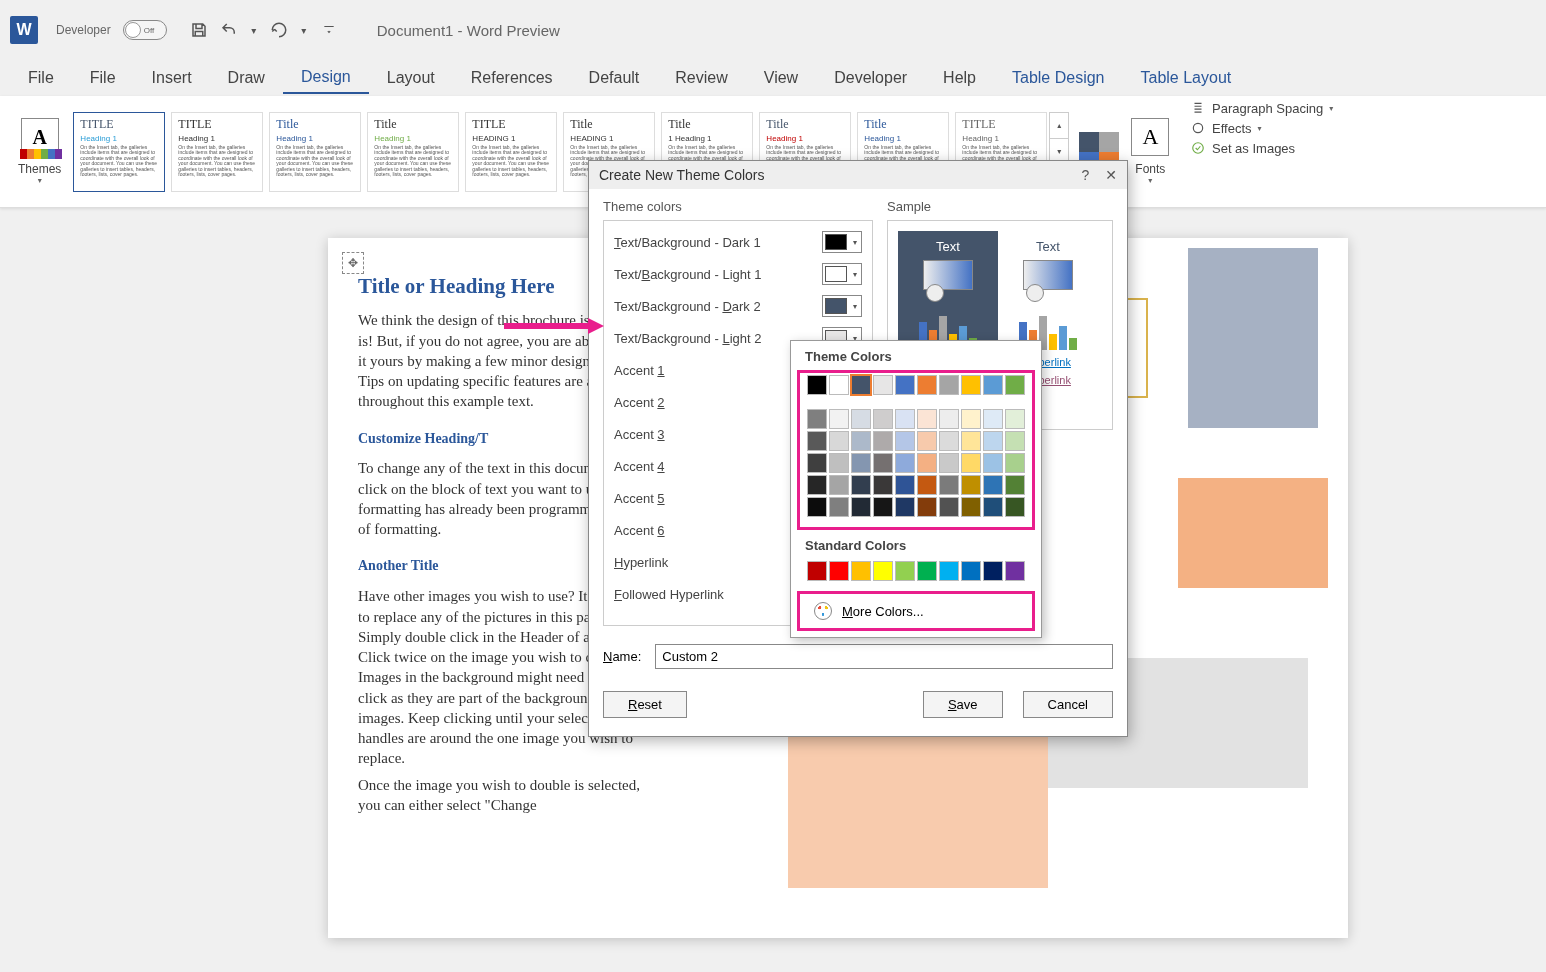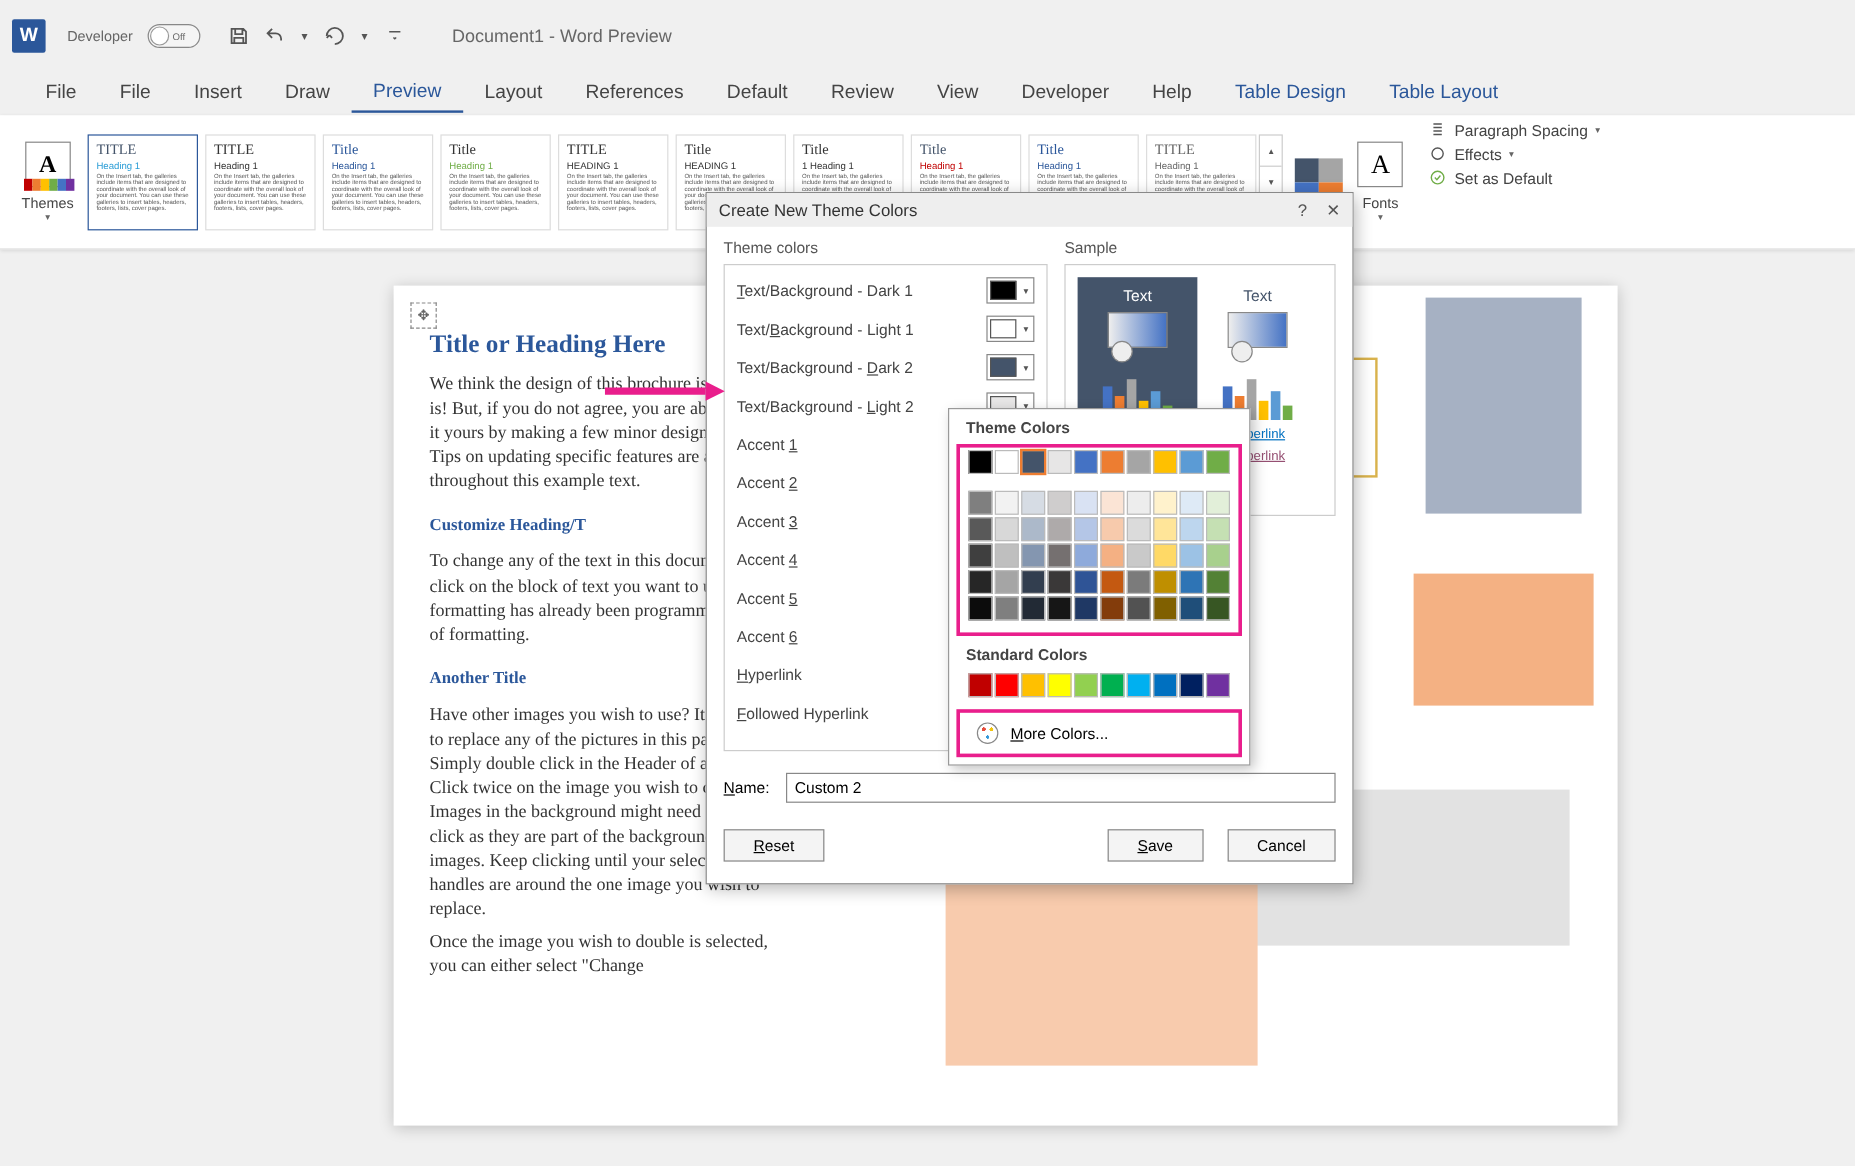--- a/index.html
+++ b/index.html
@@ -55,21 +55,21 @@
     display: flex; align-items: center;
     padding: 0 12px;
     background: #f0f0f0;
   }
   .search-box span.icon { color: #888; margin-right: 14px; font-size: 16px; }
   .search-box span.ph { color: #888; font-size: 15px; }
   
   .ribbon-tabs {
     display: flex;
     gap: 0;
-    padding: 0 20px;
+    padding: 0 10px;
     height: 36px;
     align-items: center;
     font-size: 16px;
   }
   .ribbon-tab {
     padding: 6px 18px;
     color: #444;
     cursor: pointer;
   }
   .ribbon-tab.active {
@@ -366,21 +366,21 @@
       </svg>
   </div>
   <span class="doc-title">Document1  -  Word Preview</span>
 </div>
 
 <div class="ribbon-tabs" id="ribbon-tabs">
     <div class="ribbon-tab">File</div>
     <div class="ribbon-tab">File</div>
     <div class="ribbon-tab">Insert</div>
     <div class="ribbon-tab">Draw</div>
-    <div class="ribbon-tab active">Preview</div>
+    <div class="ribbon-tab active">Design</div>
     <div class="ribbon-tab">Layout</div>
     <div class="ribbon-tab">References</div>
     <div class="ribbon-tab">Default</div>
     <div class="ribbon-tab">Review</div>
     <div class="ribbon-tab">View</div>
     <div class="ribbon-tab">Developer</div>
     <div class="ribbon-tab">Help</div>
     <div class="ribbon-tab context">Table Design</div>
     <div class="ribbon-tab context">Table Layout</div>
   </div>
@@ -497,21 +497,21 @@
       <span>Effects</span>
       <span class="dropdown-caret">▾</span>
     </div>
     <div class="ritem">
       <span class="ricon">
         <svg width="14" height="14" viewBox="0 0 24 24">
             <circle cx="12" cy="12" r="9" fill="none" stroke="#70ad47" stroke-width="2"></circle>
             <path d="M8 12l3 3 5-6" fill="none" stroke="#70ad47" stroke-width="2"></path>
           </svg>
       </span>
-      <span>Set as Default</span>
+      <span>Set as Images</span>
     </div>
   </div>
 </div>
 
 <div class="doc-area">
   <div class="page-handle">✥</div>
   <div class="page-bg-rects">
     <div class="bgrect" style="top:10px; right:30px; width:130px;height:180px;background:#a6b1c3;"></div>
     <div class="bgrect" style="top:60px; right:200px; width:100px;height:100px;border:2px solid #d9b24c;"></div>
     <div class="bgrect" style="top:240px; right:20px; width:150px;height:110px;background:#f4b183;"></div>

